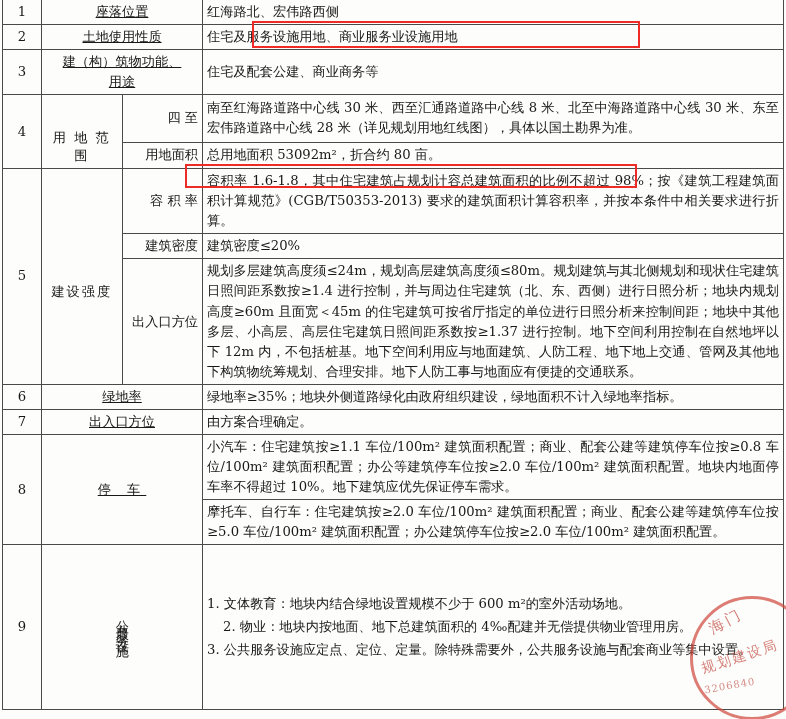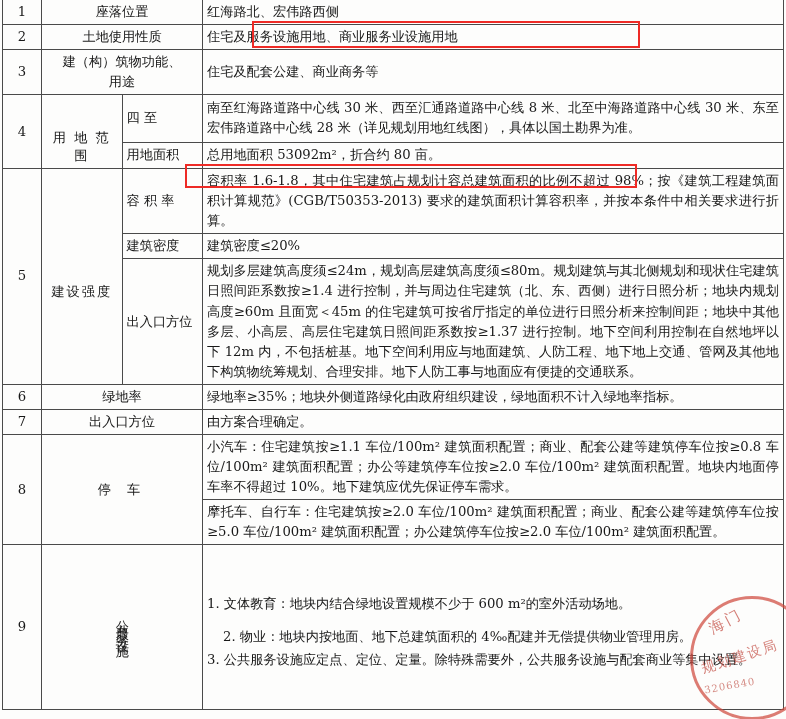--- a/index.html
+++ b/index.html
@@ -30,22 +30,22 @@
   table.spec td {
     border: 1px solid #4a4a4a;
     padding: 2px 4px;
     vertical-align: middle;
     font-size: 13.2px;
     line-height: 1.52;
     color: #181818;
   }
   
   .c-num   { width: 30px;  text-align: center; }
-  .c-lab1  { width: 48px;  text-align: center; }
-  .c-lab2  { width: 104px; text-align: left; }
+  .c-lab1  { width: 48px;  text-align: center; text-decoration: underline; }
+  .c-lab2  { width: 104px; text-align: right; }
   .c-body  { }
 
   .ctr { }
   .just { text-align: justify; text-justify: inter-ideograph; }
   .pad-body { padding: 4px 8px 4px 8px; }
   .sp-mid  { letter-spacing: 6px;  padding-left: 6px; }
 
   
   .vert {
     writing-mode: vertical-rl;
@@ -205,21 +205,21 @@
     <tr>
       <td class="c-body just pad-body">摩托车、自行车：住宅建筑按≥2.0 车位/100m² 建筑面积配置；商业、配套公建等建筑停车位按≥5.0 车位/100m² 建筑面积配置；办公建筑停车位按≥2.0 车位/100m² 建筑面积配置。</td>
     </tr>
 
     <tr>
       <td class="c-num" style="height:160px;">9</td>
       <td class="c-lab1" colspan="2" style="width:152px;">
         <span class="vert">公共服务设施</span>
       </td>
       <td class="c-body pad-body" style="vertical-align:middle;">
-        <div style="margin:13px 0;">1. 文体教育：地块内结合绿地设置规模不少于 600 m²的室外活动场地。</div>
+        <div style="margin:3px 0;">1. 文体教育：地块内结合绿地设置规模不少于 600 m²的室外活动场地。</div>
         <div style="margin:3px 16px;">2. 物业：地块内按地面、地下总建筑面积的 4‰配建并无偿提供物业管理用房。</div>
         <div style="margin:3px 0;">3. 公共服务设施应定点、定位、定量。除特殊需要外，公共服务设施与配套商业等集中设置。</div>
       </td>
     </tr>
 
   </tbody>
     </table>
 
   <div class="redbox-a" style="left:252px; top:21px; width:388px; height:27px;"></div>
 

